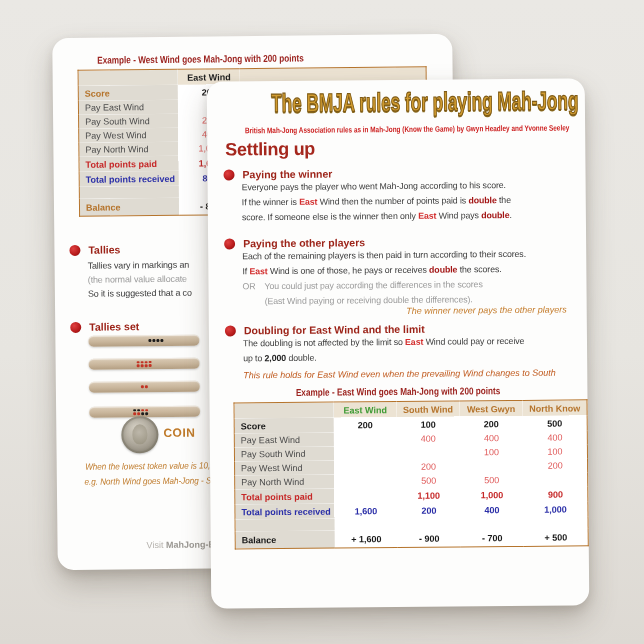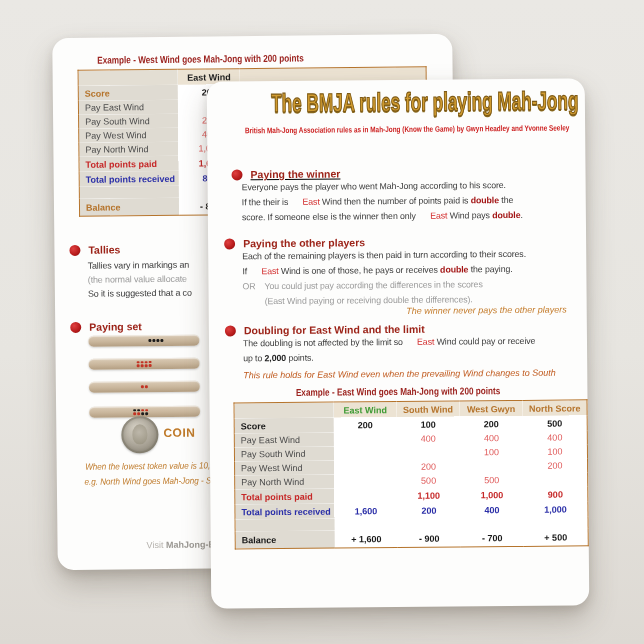--- a/index.html
+++ b/index.html
@@ -80,21 +80,21 @@
     font-size:26px;font-weight:bold;color:#d09b30;white-space:nowrap;
     -webkit-text-stroke:1.2px #7e5a16;text-shadow:0 1.5px 0 #8a6a1f;
     transform:scaleX(.66);transform-origin:center;letter-spacing:0;}
   .fc-sub{position:absolute;top:45px;left:0;width:100%;text-align:center;
     font-size:8px;font-weight:bold;color:#cc1f1f;white-space:nowrap;
     transform:scaleX(.8);transform-origin:center;}
   .fc-heading{position:absolute;top:58px;left:18px;font-size:18px;font-weight:bold;
     color:#a5271d;letter-spacing:-0.3px;}
   .fc-body{position:absolute;left:34px;font-size:8.8px;line-height:15px;
     letter-spacing:-0.1px;color:#3c3c3c;white-space:nowrap;}
-  .fc-body .east{color:#d32f2f;font-weight:normal;margin-left:12px;}
+  .fc-body .east{color:#d32f2f;font-weight:bold;}
   .fc-body .dbl{color:#a31515;font-weight:bold;}
   .fc-body .bnum{color:#222;font-weight:bold;}
   .fc-body .gray{color:#9b9b9b;}
   .orline{display:flex;}
   .orline .or{width:22px;flex:0 0 auto;}
   .ind{padding-left:22px;}
   .s2-note{position:absolute;top:226px;left:34px;width:324px;text-align:right;
     font-style:italic;color:#c47b2a;font-size:9px;}
   .s3-note{position:absolute;top:289px;left:34px;font-style:italic;color:#c05a1e;font-size:9px;white-space:nowrap;}
   #front-table{position:absolute;left:24px;top:321px;}
@@ -173,21 +173,21 @@
     <span class="sec-h">Tallies</span>
   </div>
   <div class="bc-text" style="top:221px;">
     <div>Tallies vary in markings an</div>
     <div class="gray">(the normal value allocate</div>
     <div>So it is suggested that a co</div>
   </div>
 
   <div class="bullet-row" style="top:283px;left:15px;">
     <span class="bullet"></span>
-    <span class="sec-h">Paying set</span>
+    <span class="sec-h">Tallies set</span>
   </div>
 
   <div class="stick" style="top:298px;">
     <div class="marks" style="margin-left:24px;">
       <div class="mrow">
           <span class="dot dk"></span>
           <span class="dot dk"></span>
           <span class="dot dk"></span>
           <span class="dot dk"></span>
         </div>
@@ -240,53 +240,54 @@
   <div class="bc-note" style="top:424px;">When the lowest token value is 10,</div>
   <div class="bc-note" style="top:439px;">e.g. North Wind goes Mah-Jong  -  S</div>
 
   <div class="bc-footer"><span>Visit </span><b>MahJong-B</b></div>
 </div>
 
 <div id="front-card" class="card">
 
   <div class="fc-title">The BMJA rules for playing Mah-Jong</div>
   <div class="fc-sub">British Mah-Jong Association rules as in Mah-Jong (Know the Game) by Gwyn Headley and Yvonne Seeley</div>
-
-  <div class="bullet-row" style="top:87px;left:24px;text-decoration:underline;">
+  <div class="fc-heading">Settling up</div>
+
+  <div class="bullet-row" style="top:87px;left:16px;">
     <span class="bullet"></span>
     <span class="sec-h">Paying the winner</span>
   </div>
   <div class="fc-body" style="top:99px;">
     <div>Everyone pays the player who went Mah-Jong according to his score.</div>
-    <div><span>If the their is </span><span class="east">East</span><span> Wind then the number of points paid is </span><span class="dbl">double</span><span> the</span></div>
+    <div><span>If the winner is </span><span class="east">East</span><span> Wind then the number of points paid is </span><span class="dbl">double</span><span> the</span></div>
     <div><span>score.  If someone else is the winner then only </span><span class="east">East</span><span> Wind pays </span><span class="dbl">double</span><span>.</span></div>
   </div>
 
   <div class="bullet-row" style="top:156px;left:16px;">
     <span class="bullet"></span>
     <span class="sec-h">Paying the other players</span>
   </div>
   <div class="fc-body" style="top:168px;">
     <div>Each of the remaining players is then paid in turn according to their scores.</div>
-    <div><span>If </span><span class="east">East</span><span> Wind is one of those, he pays or receives </span><span class="dbl">double</span><span> the paying.</span></div>
+    <div><span>If </span><span class="east">East</span><span> Wind is one of those, he pays or receives </span><span class="dbl">double</span><span> the scores.</span></div>
     <div class="gray orline">
         <span class="or">OR</span>
         <span>You could just pay according the differences in the scores</span>
       </div>
     <div class="gray ind">(East Wind paying or receiving double the differences).</div>
   </div>
   <div class="s2-note">The winner never pays the other players</div>
 
   <div class="bullet-row" style="top:243px;left:16px;">
     <span class="bullet"></span>
     <span class="sec-h">Doubling for East Wind and the limit</span>
   </div>
   <div class="fc-body" style="top:255px;">
     <div><span>The doubling is not affected by the limit so </span><span class="east">East</span><span> Wind could pay or receive</span></div>
-    <div><span>up to </span><span class="bnum">2,000</span><span> points.</span></div>
+    <div><span>up to </span><span class="bnum">2,000</span><span> double.</span></div>
   </div>
   <div class="s3-note">This rule holds for East Wind even when the prevailing Wind changes to South</div>
 
   <div class="ex-title" style="top:306px;left:0;width:100%;">
     <span class="cond-c" style="display:inline-block">Example - East Wind goes Mah-Jong with 200 points</span>
   </div>
 
   <table class="tbl" id="front-table">
     <colgroup>
         <col style="width:77px">
@@ -294,21 +295,21 @@
         <col style="width:64px">
         <col style="width:64px">
         <col style="width:65px">
       </colgroup>
     <tbody>
         <tr class="r-h">
       <td class="corner"></td>
       <td class="east-f">East Wind</td>
       <td>South Wind</td>
       <td>West Gwyn</td>
-      <td>North Score</td>
+      <td>North Know</td>
     </tr>
     <tr class="r-score">
       <td class="lbl">Score</td>
       <td class="val">200</td>
       <td class="val">100</td>
       <td class="val">200</td>
       <td class="val">500</td>
     </tr>
     <tr class="r-pay">
       <td class="lbl">Pay East Wind</td>

